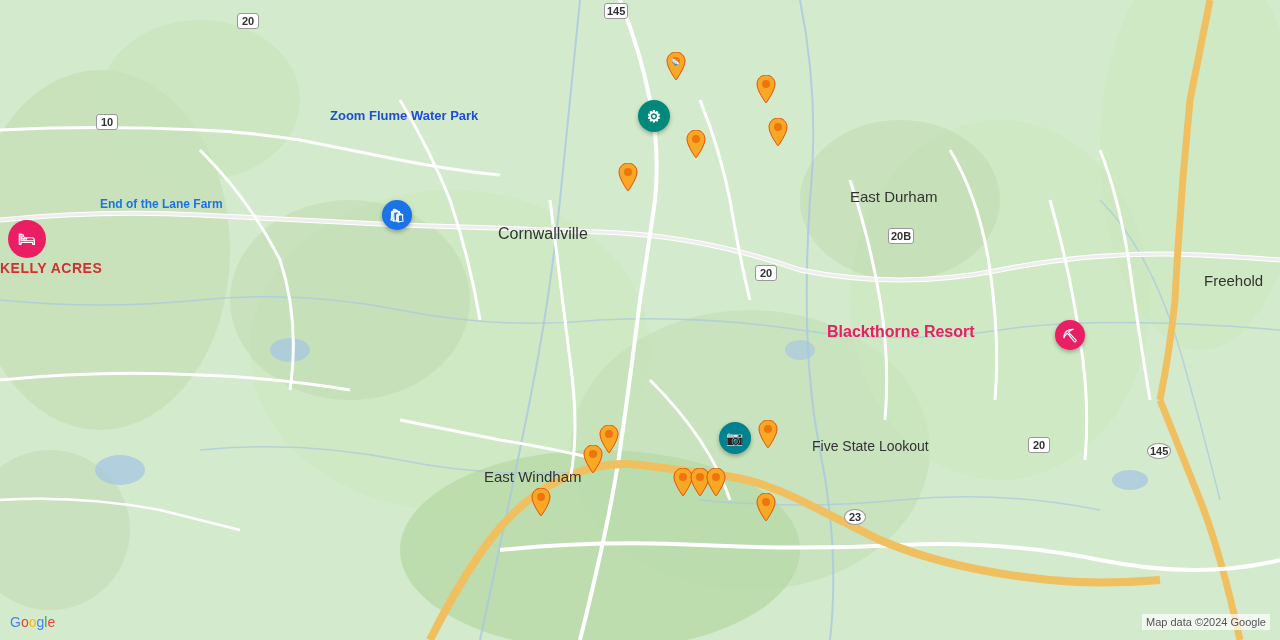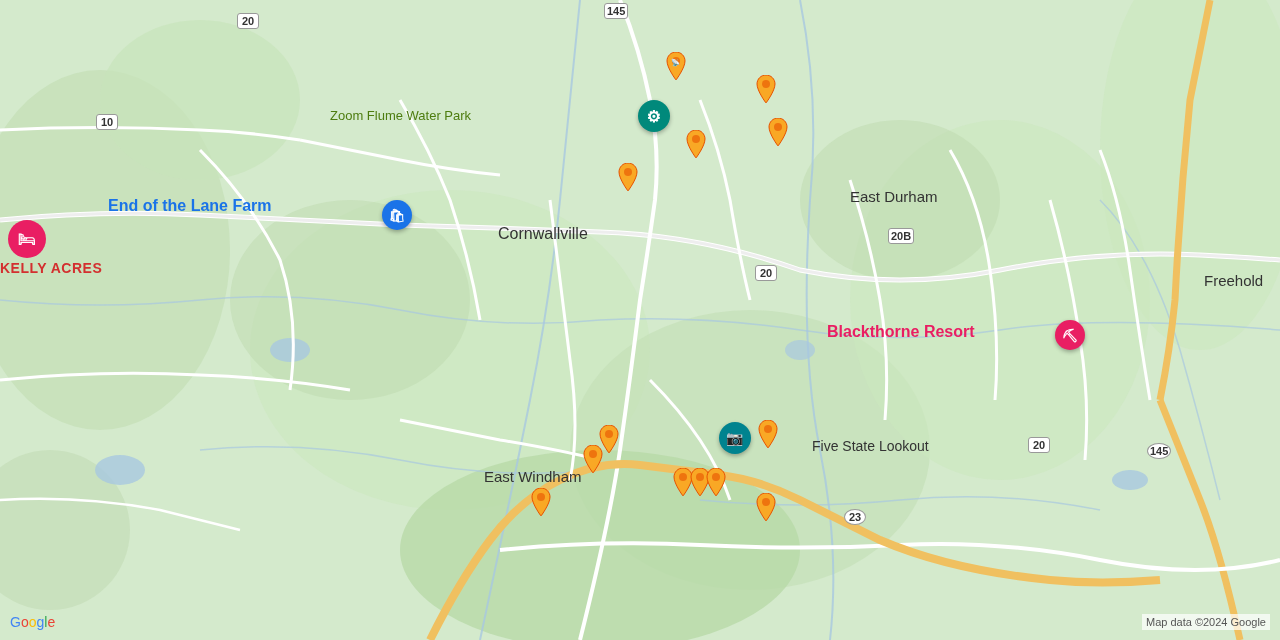--- a/index.html
+++ b/index.html
@@ -152,21 +152,21 @@
       box-shadow: 0 2px 4px rgba(0,0,0,0.3);
     }
 
     .icon-text {
       color: white;
       font-size: 14px;
       font-weight: bold;
     }
 
     
-    .label-teal { color: #4d7c0f; font-weight: 400; }
+    .label-teal { color: #1d4ed8; font-weight: 700; }
     .label-blue { color: #1A73E8; font-weight: 600; }
     .label-pink { color: #E91E63; font-weight: 700; margin-left: 12px; }
 
     
     .kelly-acres {
       position: absolute;
       z-index: 7;
       left: 0;
       top: 260px;
       background: transparent;
@@ -255,21 +255,21 @@
   </svg>
 
 
   <div class="place-label label-teal" style="left:330px; top:108px;">Zoom Flume Water Park</div>
   <div class="place-label" style="left:498px; top:225px; font-size:16px;">Cornwallville</div>
   <div class="place-label large" style="left:850px; top:188px;">East Durham</div>
   <div class="place-label large" style="left:1204px; top:272px;">Freehold</div>
   <div class="place-label label-pink" style="left:815px; top:323px; font-size:16px;">Blackthorne Resort</div>
   <div class="place-label" style="left:484px; top:468px; font-size:15px;">East Windham</div>
   <div class="place-label" style="left:812px; top:438px; font-size:14px;">Five State Lookout</div>
-  <div class="place-label label-blue" style="left:100px; top:197px; font-size:16px;margin-left:8px;">End of the Lane Farm</div>
+  <div class="place-label label-blue" style="left:100px; top:197px; font-size:12px;">End of the Lane Farm</div>
 
   <div class="kelly-acres">KELLY ACRES</div>
 
   <div class="road-badge" style="left:237px; top:13px;">20</div>
   <div class="road-badge" style="left:755px; top:265px;">20</div>
   <div class="road-badge" style="left:1028px; top:437px;">20</div>
   <div class="road-badge" style="left:604px; top:3px;">145</div>
   <div class="road-badge" style="left:1147px; top:443px; border-radius:50%;">145</div>
   <div class="road-badge" style="left:96px; top:114px;">10</div>
   <div class="road-badge" style="left:888px; top:228px;">20B</div>

